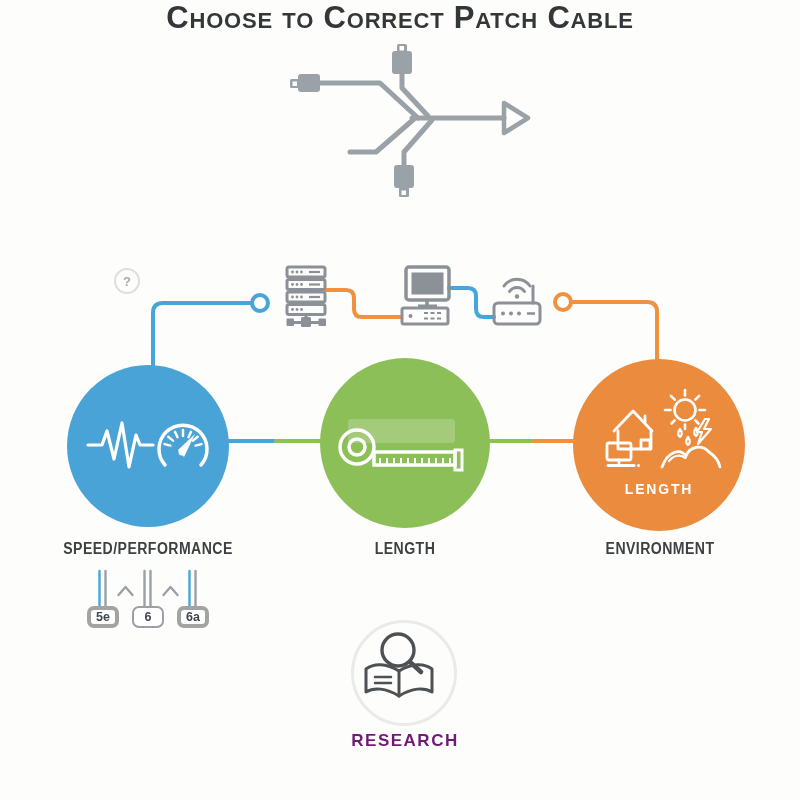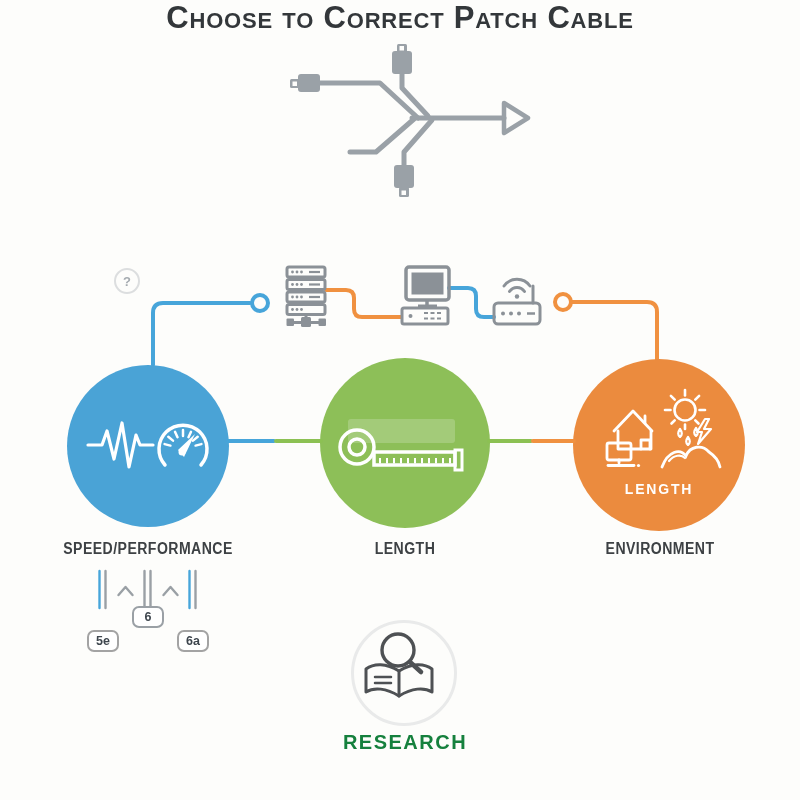--- a/index.html
+++ b/index.html
@@ -40,29 +40,29 @@
   .step-label{top:540px;width:240px;text-align:center;font-size:16px;font-weight:700;
     color:#3d4144;letter-spacing:0.5px;transform:scaleX(0.88);}
   .lbl-speed{left:28px;}
   .lbl-length{left:285px;}
   .lbl-env{left:540px;}
 
   
   .cat-box{top:606px;width:32px;height:22px;box-sizing:border-box;border-radius:7px;
     background:#ffffff;display:flex;align-items:center;justify-content:center;
     font-size:12.5px;font-weight:700;color:#3e464e;}
-  .cat-hl{border:2px solid #a3a3a3;margin-top:24px;}
+  .cat-hl{border:4px solid #a3a3a3;}
   .cat-gr{border:2px solid #9aa0a5;}
   .cat1{left:87px;} .cat2{left:132px;} .cat3{left:177px;text-align:center;}
 
   
   .research-ring{left:351px;top:620px;width:106px;height:106px;border:3px solid #e9eaea;
     border-radius:50%;box-sizing:border-box;background:#fdfdfb;}
   .research-label{left:305px;top:731px;width:200px;text-align:center;
-    font-size:20px;font-weight:700;letter-spacing:1.5px;color:#15803d;}
+    font-size:17px;font-weight:700;letter-spacing:1.5px;color:#701a75;}
 
   svg{display:block;}
 </style>
 </head>
 <body>
 
 <div id="canvas">
 
   <svg class="abs" style="left:280px;top:40px;" width="270" height="160" viewBox="0 0 270 160">
     <g stroke="#9aa1a7" stroke-width="5" fill="none" stroke-linecap="round" stroke-linejoin="round">

